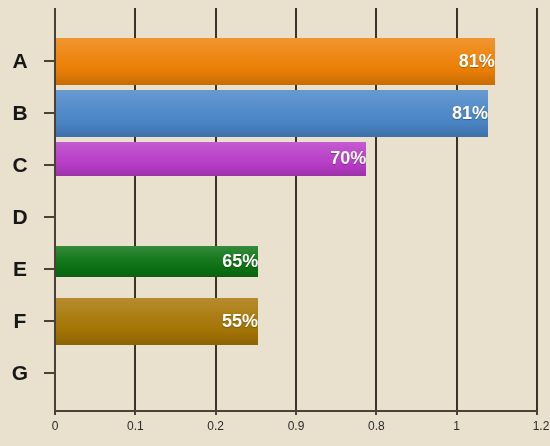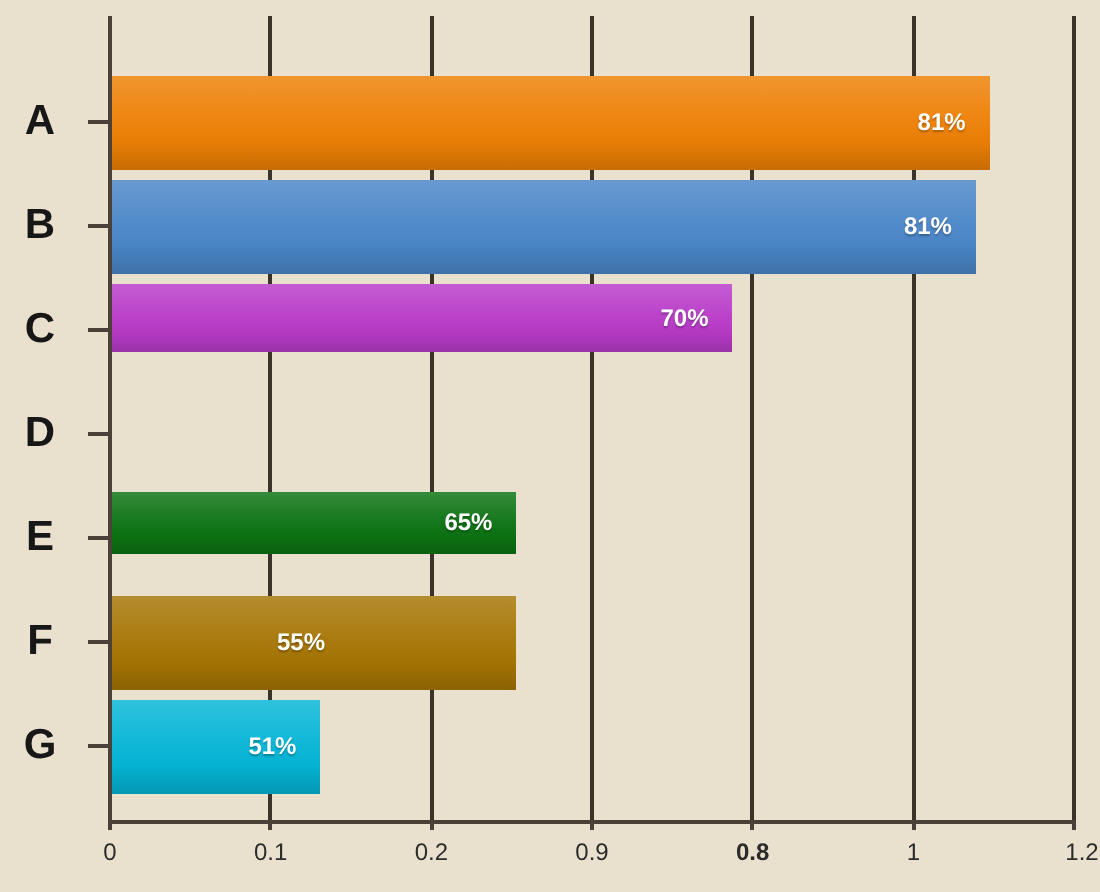--- a/index.html
+++ b/index.html
@@ -47,23 +47,23 @@
     position: absolute;
     z-index: 3;
     box-sizing: border-box;
     display: flex;
     align-items: center;
     justify-content: flex-end;
     border-radius: 0;
   }
   .bar-value {
     color: #ffffff;
-    font-size: 12px;
+    font-size: 18px;
     font-weight: bold;
-    padding-right: 12px;
+    padding-right: 0;
     letter-spacing: 0px;
     text-shadow: 0 1px 1px rgba(0,0,0,0.28);
     white-space: nowrap;
   }
 
   
   #x-axis-line {
     position: absolute;
     left: 55px;
     top: 410px;
@@ -152,37 +152,34 @@
     </div>
     <div class="y-tick" style="top: 164px;"></div>
     <div class="cat-label" style="top: 165px;">C</div>
     <div class="y-tick" style="top: 216px;"></div>
     <div class="cat-label" style="top: 217px;">D</div>
     <div class="bar" style="left: 55px; top: 245.5px; width: 203.243px; height: 31px; background: linear-gradient(rgba(255, 255, 255, 0.17) 0%, rgba(255, 255, 255, 0.05) 42%, rgba(0, 0, 0, 0.02) 70%, rgba(0, 0, 0, 0.16) 100%), rgb(12, 115, 19);">
       <span class="bar-value">65%</span>
     </div>
     <div class="y-tick" style="top: 268px;"></div>
     <div class="cat-label" style="top: 269px;">E</div>
-    <div class="bar" style="left: 55px; top: 297.5px; width: 203px; height: 47px; background: linear-gradient(rgba(255, 255, 255, 0.17) 0%, rgba(255, 255, 255, 0.05) 42%, rgba(0, 0, 0, 0.02) 70%, rgba(0, 0, 0, 0.16) 100%), rgb(166, 117, 4); justify-content: center;">
+    <div class="bar" style="left: 55px; top: 297.5px; width: 203px; height: 47px; background: linear-gradient(rgba(255, 255, 255, 0.17) 0%, rgba(255, 255, 255, 0.05) 42%, rgba(0, 0, 0, 0.02) 70%, rgba(0, 0, 0, 0.16) 100%), rgb(166, 117, 4);">
       <span class="bar-value">55%</span>
     </div>
     <div class="y-tick" style="top: 320px;"></div>
     <div class="cat-label" style="top: 321px;">F</div>
-    <div class="bar" style="left: 55px; top: 349.5px; width: 105.237px; height: 47px; background: linear-gradient(rgba(255, 255, 255, 0.17) 0%, rgba(255, 255, 255, 0.05) 42%, rgba(0, 0, 0, 0.02) 70%, rgba(0, 0, 0, 0.16) 100%), rgb(5, 181, 214);">
-      <span class="bar-value">51%</span>
-    </div>
     <div class="y-tick" style="top: 372px;"></div>
     <div class="cat-label" style="top: 373px;">G</div>
     <div class="x-tick" style="left: 54px;"></div>
     <div class="x-tick-label" style="left: 55px;">0</div>
     <div class="x-tick" style="left: 134.333px;"></div>
     <div class="x-tick-label" style="left: 135.333px;">0.1</div>
     <div class="x-tick" style="left: 214.667px;"></div>
     <div class="x-tick-label" style="left: 215.667px;">0.2</div>
     <div class="x-tick" style="left: 295px;"></div>
     <div class="x-tick-label" style="left: 296px;">0.9</div>
     <div class="x-tick" style="left: 375.333px;"></div>
-    <div class="x-tick-label" style="left: 376.333px; font-weight: bold;">0.8</div>
+    <div class="x-tick-label" style="left: 376.333px;">0.8</div>
     <div class="x-tick" style="left: 455.667px;"></div>
     <div class="x-tick-label" style="left: 456.667px;">1</div>
     <div class="x-tick" style="left: 536px;"></div>
     <div class="x-tick-label" style="left: 541px;">1.2</div>
   </div>
 
 </body></html>

